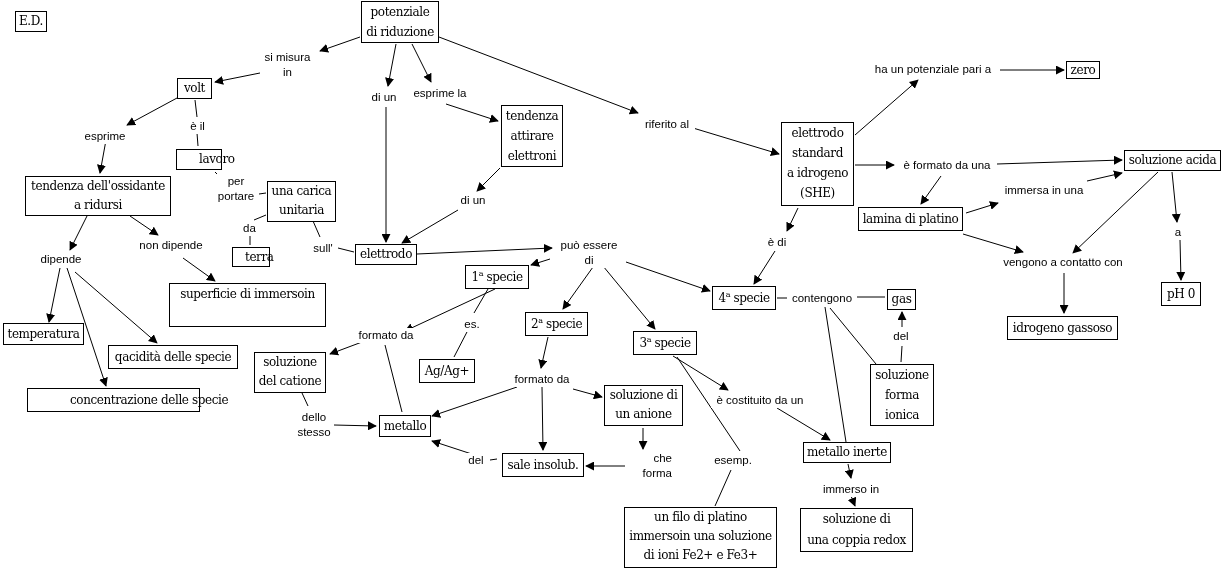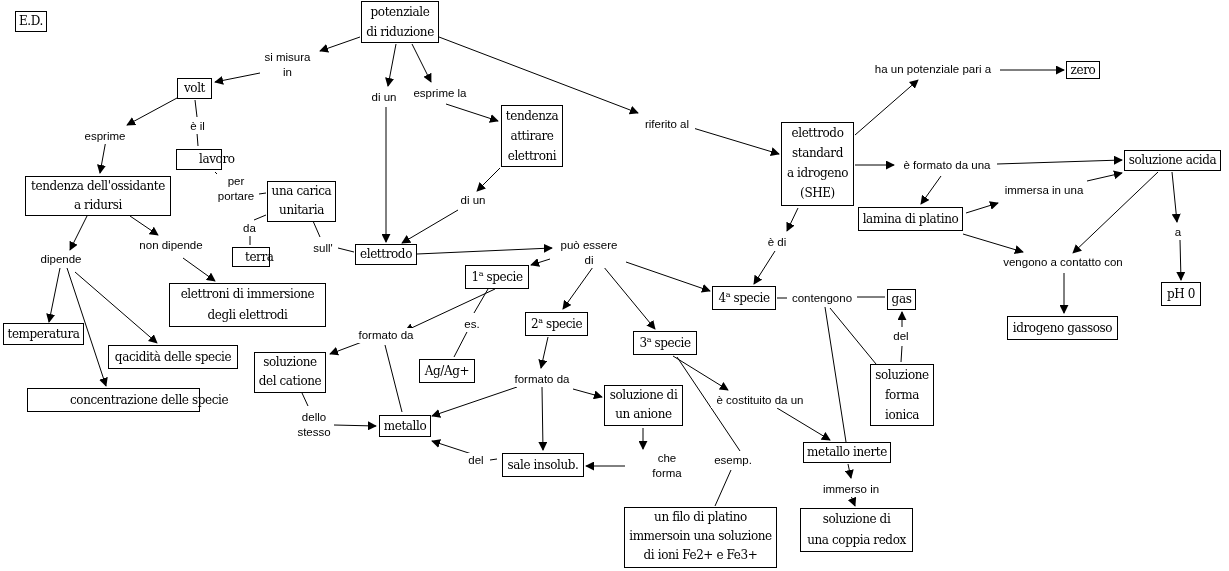--- a/index.html
+++ b/index.html
@@ -118,22 +118,21 @@
       <div style="line-height: 19px;">a ridursi</div>
     </div>
   <div class="box" style="left:267px;top:181px;width:69px;height:41px;">
       <div style="line-height: 19px;">una carica</div>
       <div style="line-height: 19px;">unitaria</div>
     </div>
   <div class="box" style="left:232px;top:247px;width:38px;height:20px;padding-left:12px;">
       <div style="line-height: 18px;">terra</div>
     </div>
   <div class="box" style="left:169px;top:283px;width:157px;height:44px;">
-      <div style="line-height: 21px;">elettroni di immersione</div>
-      <div style="line-height: 21px;">degli elettrodi</div>
+      <div style="line-height: 21px;">superficie di immersoin</div>
     </div>
   <div class="box" style="left:3px;top:323px;width:81px;height:22px;">
       <div style="line-height: 20px;">temperatura</div>
     </div>
   <div class="box" style="left:108px;top:345px;width:130px;height:24px;">
       <div style="line-height: 22px;">qacidità delle specie</div>
     </div>
   <div class="box" style="left:27px;top:388px;width:173px;height:24px;">
       <div style="line-height: 22px; margin-left: 39px;">concentrazione delle specie</div>
     </div>
@@ -267,21 +266,21 @@
   <div class="lbl" style="left:295px;top:410px;width:38px;">
       <div>dello</div>
       <div>stesso</div>
     </div>
   <div class="lbl" style="left:511px;top:372px;width:62px;">
       <div>formato da</div>
     </div>
   <div class="lbl" style="left:465px;top:453px;width:22px;">
       <div>del</div>
     </div>
-  <div class="lbl" style="left:649px;top:451px;width:36px;">
+  <div class="lbl" style="left:636px;top:451px;width:36px;text-align:right;">
       <div>che</div>
       <div>forma</div>
     </div>
   <div class="lbl" style="left:711px;top:453px;width:44px;">
       <div>esemp.</div>
     </div>
   <div class="lbl" style="left:711px;top:393px;width:98px;">
       <div>è costituito da un</div>
     </div>
   <div class="lbl" style="left:817px;top:482px;width:68px;">

